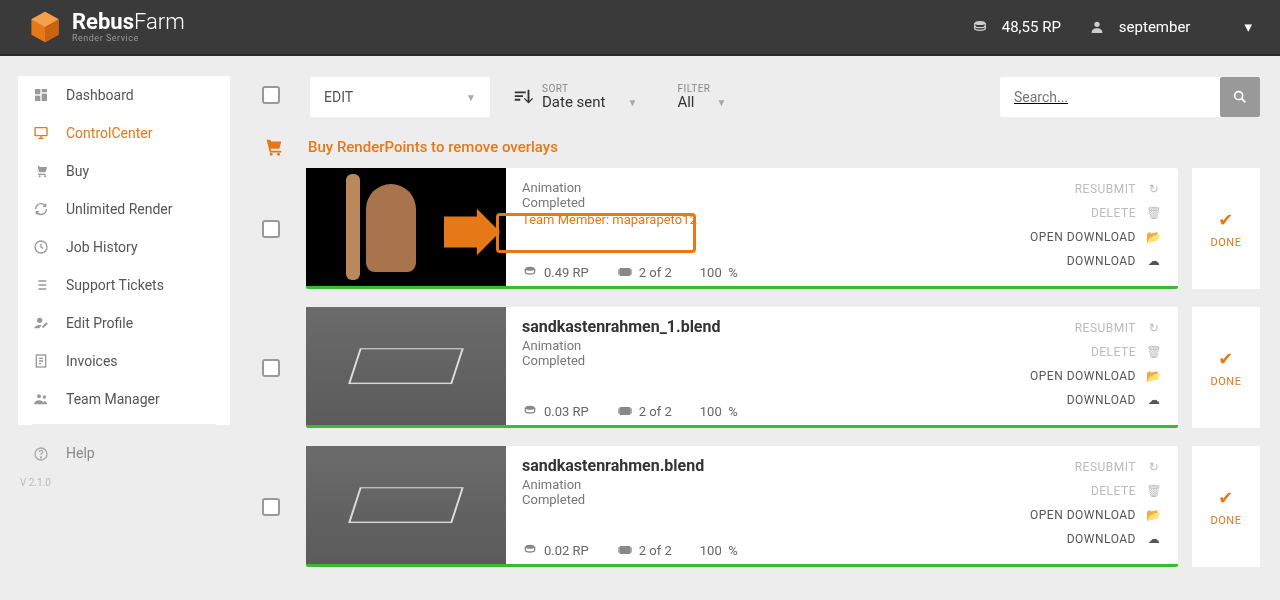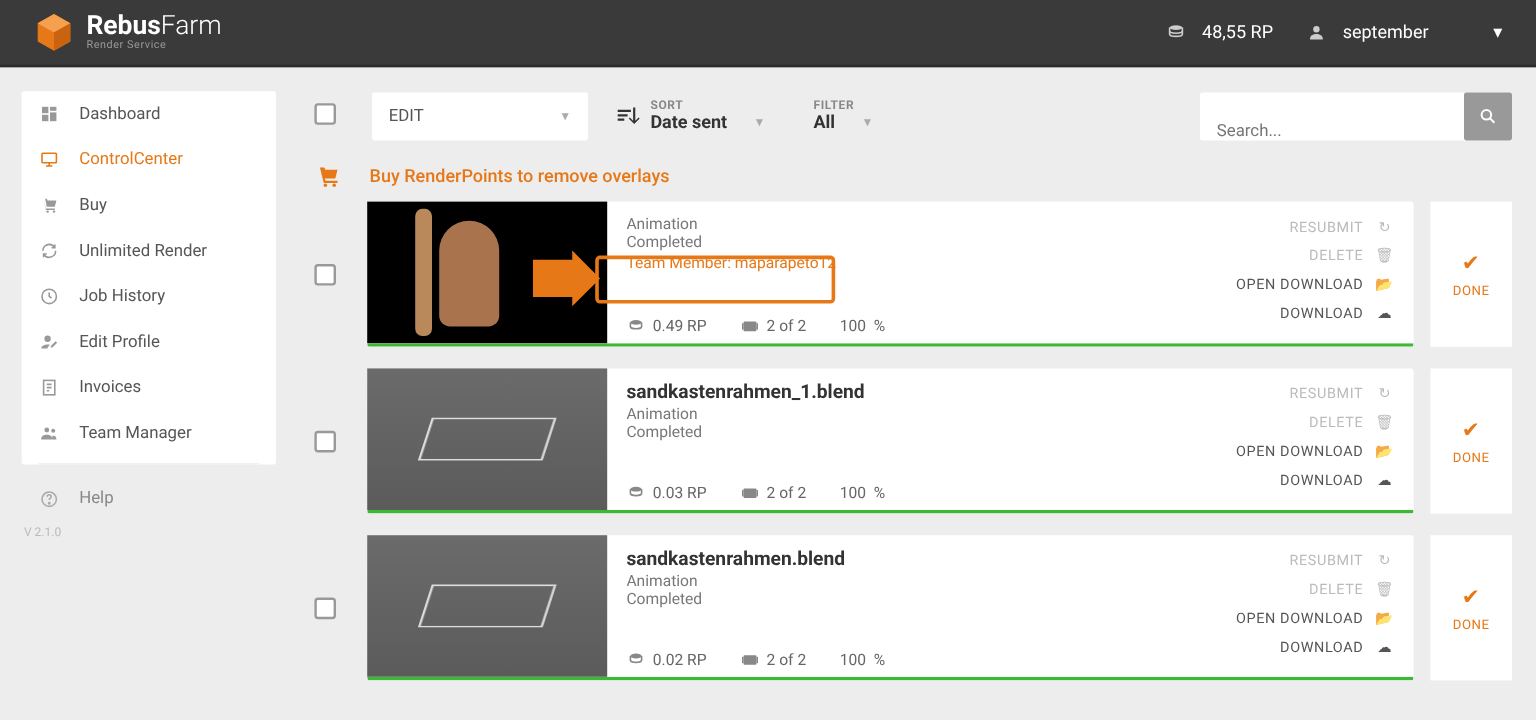--- a/index.html
+++ b/index.html
@@ -34,25 +34,25 @@
 
 .main { flex: 1; padding: 0 2px 0 28px; }
 
 .toolbar { display:flex; align-items:center; gap: 20px; height: 42px; }
 .master-cb { width: 28px; }
 .cb { width:18px; height:18px; border:2px solid #999; border-radius:3px; background:#fff; display:inline-block; }
 .dd { background:#fff; height:40px; display:flex; align-items:center; padding: 0 14px; color:#555; font-size:14px; position:relative; min-width: 180px; border-radius:2px;}
 .dd .caret { margin-left:auto; color:#aaa; font-size:10px;}
 .sort-filter { display:flex; align-items:center; gap:6px; }
 .sf-ico { width:26px; height:26px; color:#444; display:flex; align-items:center; justify-content:center;}
-.sf-col { display:flex; flex-direction:column; line-height:1.1; background:#fff0;font-weight:bold;}
+.sf-col { display:flex; flex-direction:column; line-height:1.1; background:#fff0;}
 .sf-lbl { font-size:10px; color:#888; letter-spacing:.5px;}
 .sf-val { font-size:15px; color:#333; display:flex; align-items:center; gap: 22px;}
 .sf-val .caret{ color:#aaa; font-size:10px;}
-.search-box { background:#fff; height:40px; display:flex; align-items:flex-end; margin-left:auto; width:260px; border-radius:2px;}
+.search-box { background:#fff; height:40px; display:flex; align-items:center; margin-left:auto; width:260px; border-radius:2px;text-decoration:underline;}
 .search-box input { border:0; outline:0; flex:1; padding:0 14px; font-size:14px; background:transparent; color:#555;}
 .search-btn { width:40px; height:40px; background:#999; color:#fff; display:flex; align-items:center; justify-content:center; border-radius:2px;}
 
 .banner { display:flex; align-items:center; gap:24px; color:#e67817; font-size:15px; padding: 18px 0 10px 0; font-weight:500;}
 
 .jobs { display:flex; flex-direction:column; gap:18px; }
 .job-row { display:flex; align-items:stretch; gap: 0; }
 .job-cb { width: 44px; display:flex; align-items:center; }
 .job-card { flex:1; background:#fff; display:flex; position:relative; border-radius:2px; border-bottom:3px solid #3cb932;}
 .job-thumb { width: 200px; height: 118px; background:#555; display:flex; align-items:center; justify-content:center; }
@@ -166,20 +166,28 @@
             <span class="side-ico">
               <svg class="ico-svg" viewBox="0 0 24 24" fill="none" stroke="currentColor" stroke-width="2">
                 <path d="M3 12a9 9 0 109-9 9 9 0 00-9 9z"></path>
                 <path d="M12 7v5l3 2"></path>
               </svg>
             </span>
             <span>Job History</span>
           </div>
           <div class="side-item">
             <span class="side-ico">
+              <svg class="ico-svg" viewBox="0 0 24 24" fill="none" stroke="currentColor" stroke-width="2">
+                <path d="M8 6h12M8 12h12M8 18h12M4 6h.01M4 12h.01M4 18h.01"></path>
+              </svg>
+            </span>
+            <span>Support Tickets</span>
+          </div>
+          <div class="side-item">
+            <span class="side-ico">
               <svg class="ico-svg" viewBox="0 0 24 24" fill="currentColor">
                 <circle cx="10" cy="8" r="4"></circle>
                 <path d="M2 20c0-3 4-5 8-5 1 0 2 .1 3 .4L10 19v1H2z"></path>
                 <path d="M20 11l2 2-6 6h-2v-2z"></path>
               </svg>
             </span>
             <span>Edit Profile</span>
           </div>
           <div class="side-item">
             <span class="side-ico">

